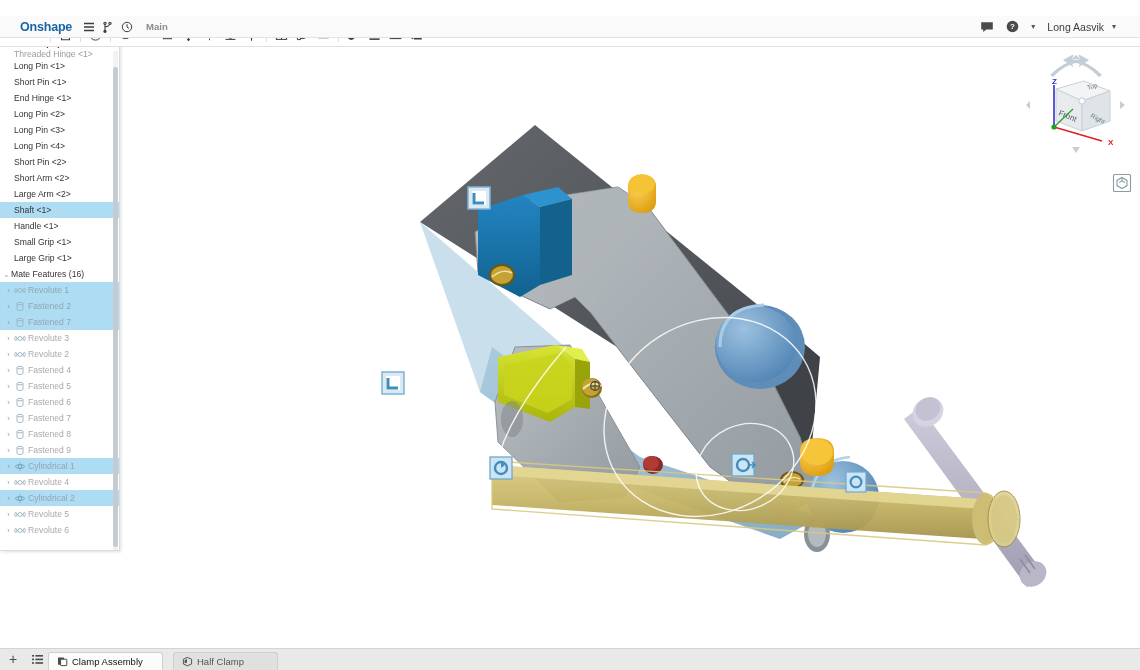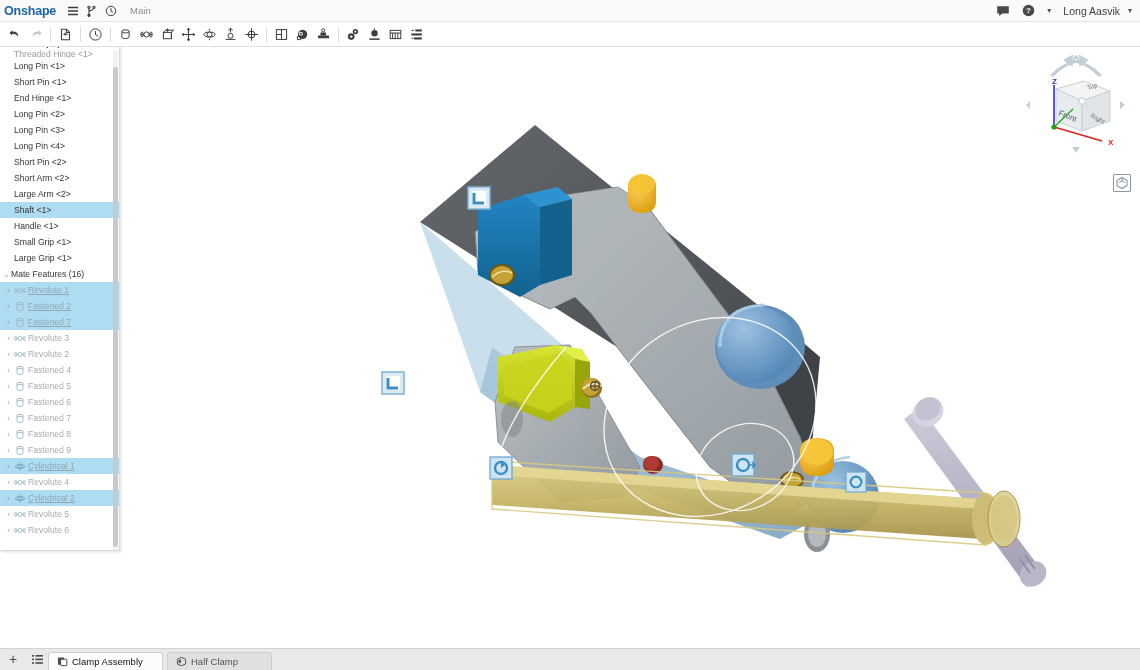--- a/index.html
+++ b/index.html
@@ -6,35 +6,35 @@
   html, body {
     width: 1140px; height: 670px;
     font-family: "Liberation Sans", sans-serif;
     background: #ffffff; overflow: hidden;
     -webkit-font-smoothing: antialiased;
   }
   #app { position: relative; width: 1140px; height: 670px; background:#fff; }
 
   
   .header {
-    position:absolute; top:0; left:0; width:1140px; height:22px;
+    position:absolute; top:16px; left:0; width:1140px; height:22px;
     background:#fafafa; border-bottom:1px solid #e3e3e3;
-    display:flex; align-items:center; padding:0 4px; z-index:30;
+    display:flex; align-items:center; padding:0 20px; z-index:30;
   }
   .logo {
     font-size:12.5px; font-weight:bold; color:#1b65a6; letter-spacing:-.2px;
     margin-right:9px; line-height:22px;
   }
   .hicon { width:16px; height:16px; margin-right:3px; display:flex;
            align-items:center; justify-content:center; color:#4a4a4a; }
   .hicon svg { display:block; }
   .doc-title {
     font-size:13px; font-weight:bold; color:#222; margin-left:12px; letter-spacing:-.1px;
   }
-  .doc-branch { font-size:9.5px; color:#8b8b8b; margin-left:8px; font-weight:normal;}
+  .doc-branch { font-size:9.5px; color:#8b8b8b; margin-left:8px; font-weight:bold;}
   .header-right { margin-left:auto; display:flex; align-items:center; gap:6px; padding-right:4px;}
   .user-name { font-size:10.5px; color:#3e3e3e; margin-left:6px; }
   .caret { font-size:8px; color:#555; margin-left:2px;}
 
   
   .toolbar {
     position:absolute; top:22px; left:0; width:1140px; height:25px;
     background:#fff; border-bottom:1px solid #e0e0e0;
     display:flex; align-items:center; padding-left:4px; z-index:25;
   }
@@ -62,21 +62,21 @@
   .row.clipped { height:8px; overflow:hidden; opacity:.5; }
   .row.sel { background:#aedcf2; }
   .row.inst { padding-left:14px; }
   .row .twisty {
     width:9px; font-size:7.5px; color:#999; flex:none; text-align:center;
   }
   .row .mate-ic { width:13px; height:12px; flex:none; margin-right:2px;
     display:flex; align-items:center; justify-content:center; }
   .row .lbl { color:#333; }
   .row.mate .lbl { color:#a9a9a9; }
-  .row.mate.sel .lbl { color:#8fa6b2;text-decoration:underline; }
+  .row.mate.sel .lbl { color:#8fa6b2; }
   .row.group { padding-left:2px; font-size:8.6px; color:#333; }
   .row.group .lbl { color:#333; }
   .panel-scroll {
     position:absolute; right:1px; top:14px; width:5px; height:500px;
     background:#f2f2f2;
   }
   .panel-thumb {
     position:absolute; right:1px; top:30px; width:5px; height:480px;
     background:#c3ccd3; border-radius:3px;
   }
@@ -99,21 +99,21 @@
     display:flex; align-items:flex-end; z-index:30;
   }
   .tb-add { width:26px; height:22px; display:flex; align-items:center;
             justify-content:center; color:#4b4b4b; font-size:14px; }
   .tb-list { width:22px; height:22px; display:flex; align-items:center;
              justify-content:center; color:#4b4b4b; }
   .tab {
     height:18px; display:flex; align-items:center; gap:4px;
     padding:0 14px 0 8px; font-size:9.5px; color:#333;
     background:#f7f7f7; border:1px solid #cfcfcf; border-bottom:none;
-    border-top-left-radius:3px; border-top-right-radius:3px; margin-right:4px;
+    border-top-left-radius:3px; border-top-right-radius:3px; margin-right:10px;
   }
   .tab.active { background:#fcfcfc; color:#111; min-width:115px; }
   .tab.inactive { background:#e0e0e0; color:#555; min-width:105px; }
   .tab svg { flex:none; }
 </style>
 </head>
 <body>
 
 <div id="app">
 

